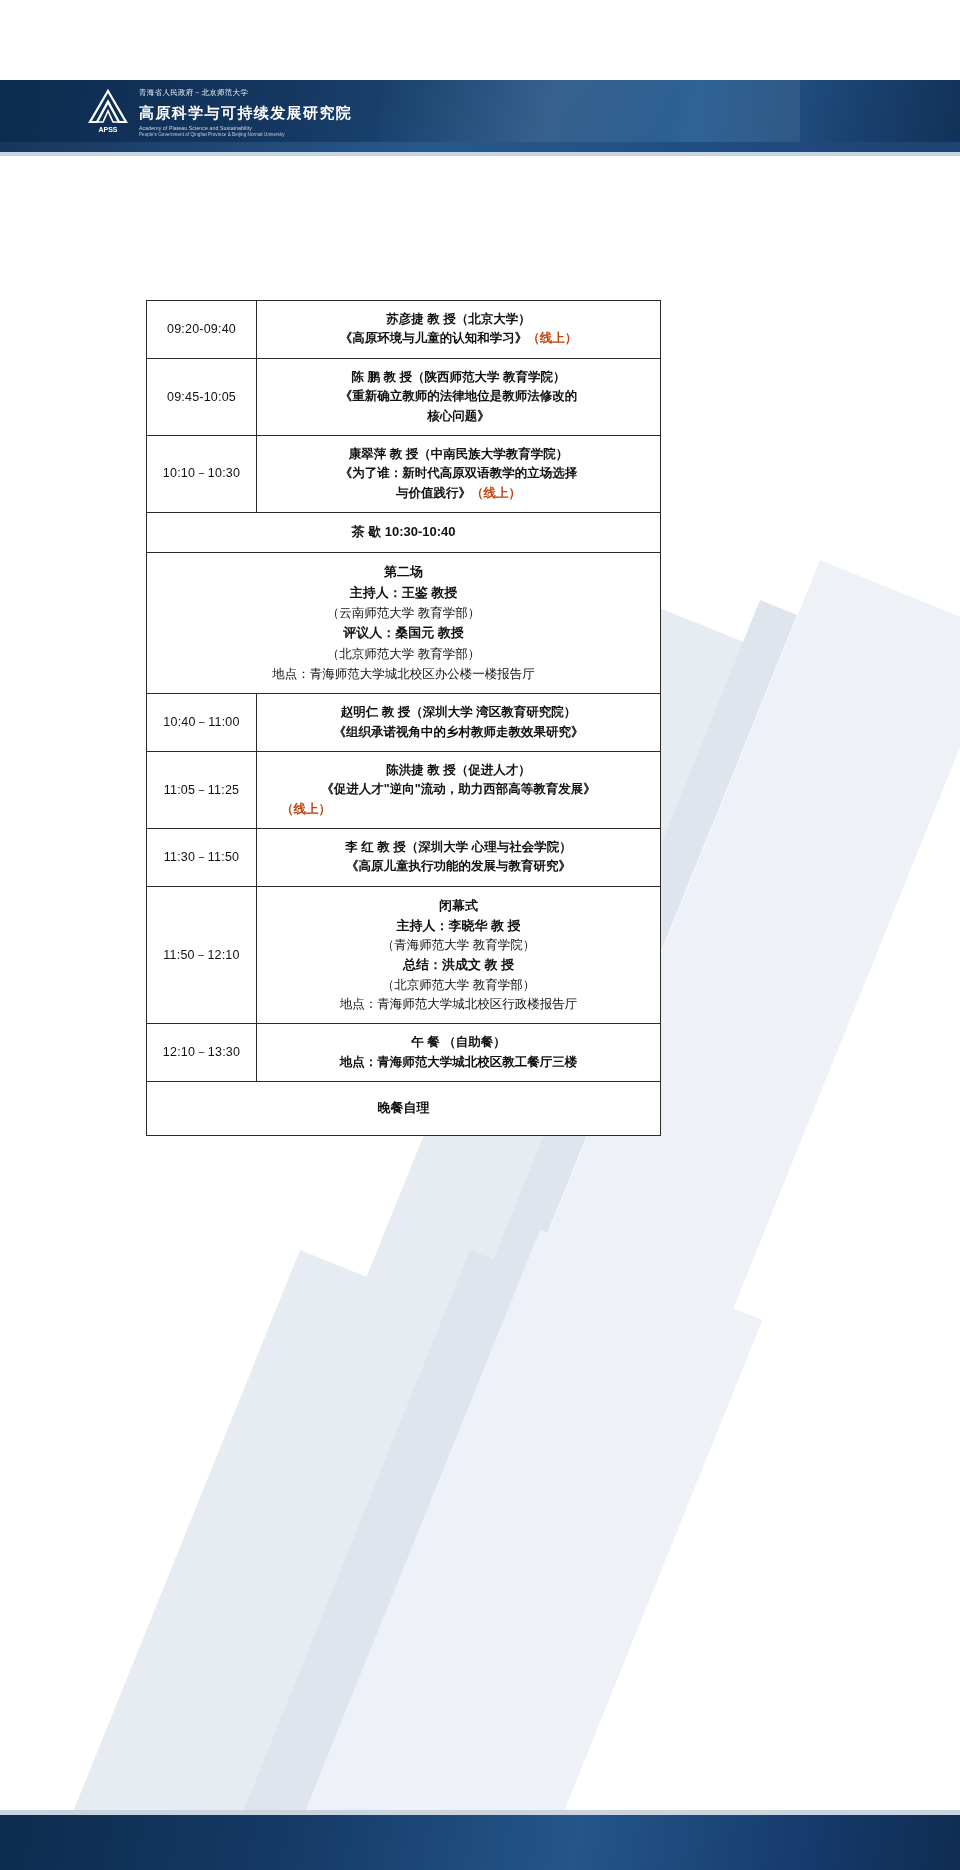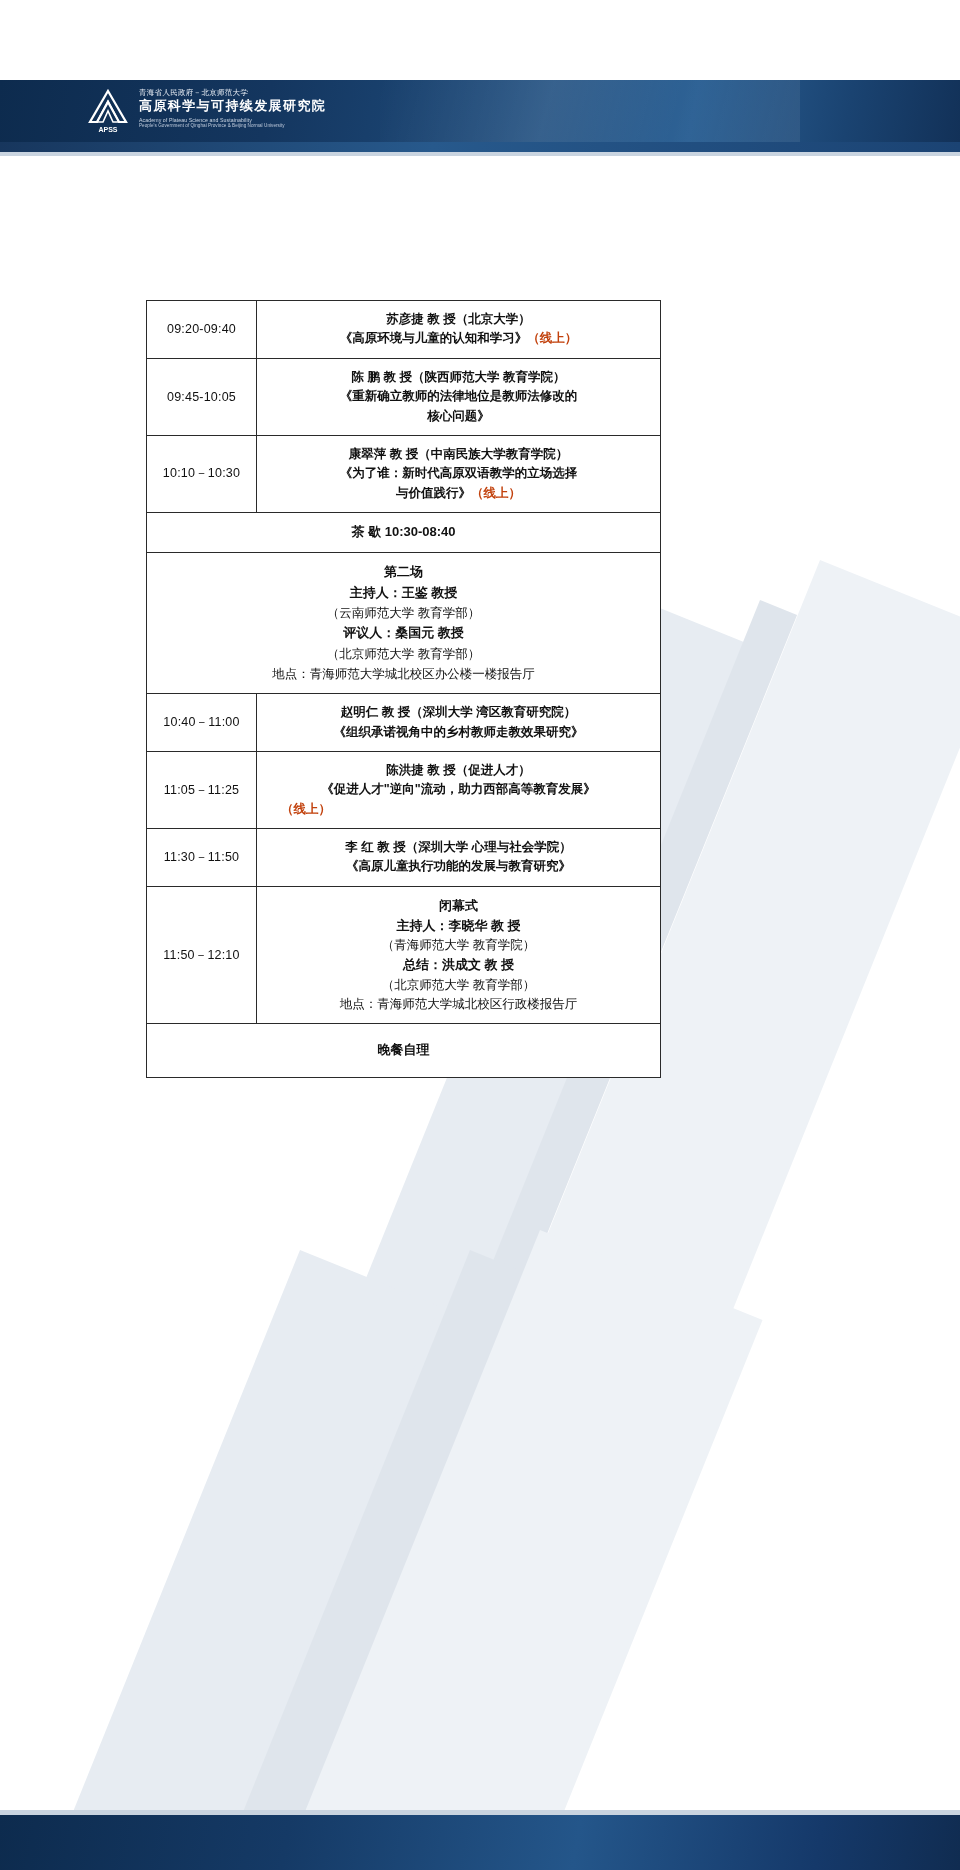--- a/index.html
+++ b/index.html
@@ -77,24 +77,24 @@
   .logo-text {
     color: #ffffff;
     line-height: 1.25;
   }
   .logo-text .l1 {
     font-size: 7.5px;
     letter-spacing: 0.3px;
     color: #e9eef5;
   }
   .logo-text .l2 {
-    font-size: 13px;
+    font-size: 15px;
     font-weight: bold;
     letter-spacing: 1.4px;
-    margin-top: 1px;
+    margin-top: 7px;
     font-family: Liberation Serif, serif;
   }
   .logo-text .l3 {
     font-size: 5.2px;
     color: #cfd9e6;
     letter-spacing: 0.1px;
     margin-top: 2px;
   }
   .logo-text .l4 {
     font-size: 4.6px;
@@ -224,21 +224,21 @@
   <tr>
     <td class="time">10:10－10:30</td>
     <td class="content">
       <span class="ln bold">康翠萍 教 授（中南民族大学教育学院）</span>
       <span class="ln bold">《为了谁：新时代高原双语教学的立场选择</span>
       <span class="ln"><span class="bold">与价值践行》</span><span class="online">（线上）</span></span>
     </td>
   </tr>
 
   <tr>
-    <td class="full bold" colspan="2">茶 歇 10:30-08:40</td>
+    <td class="full bold" colspan="2">茶 歇 10:30-10:40</td>
   </tr>
 
   <tr>
     <td class="full" colspan="2">
       <span class="ln sess-head">第二场</span>
       <span class="ln sess-head">主持人：王鉴 教授</span>
       <span class="ln sub">（云南师范大学 教育学部）</span>
       <span class="ln sess-head">评议人：桑国元 教授</span>
       <span class="ln sub">（北京师范大学 教育学部）</span>
       <span class="ln sub">地点：青海师范大学城北校区办公楼一楼报告厅</span>
@@ -275,20 +275,27 @@
     <td class="content">
       <span class="ln sess-head">闭幕式</span>
       <span class="ln sess-head">主持人：李晓华 教 授</span>
       <span class="ln sub">（青海师范大学 教育学院）</span>
       <span class="ln sess-head">总结：洪成文 教 授</span>
       <span class="ln sub">（北京师范大学 教育学部）</span>
       <span class="ln sub">地点：青海师范大学城北校区行政楼报告厅</span>
     </td>
   </tr>
 
+  <tr>
+    <td class="time">12:10－13:30</td>
+    <td class="content">
+      <span class="ln bold">午 餐 （自助餐）</span>
+      <span class="ln bold">地点：青海师范大学城北校区教工餐厅三楼</span>
+    </td>
+  </tr>
 
   <tr>
     <td class="full bold" colspan="2" style="padding:16px 6px;">晚餐自理</td>
   </tr>
 
 
   </tbody>
 </table>
 </div>
 

